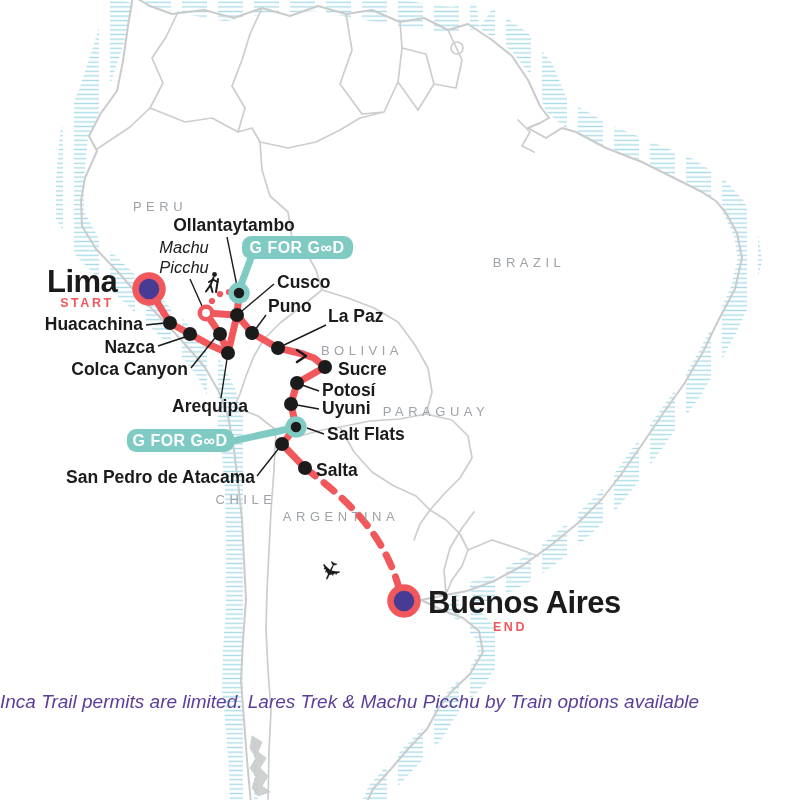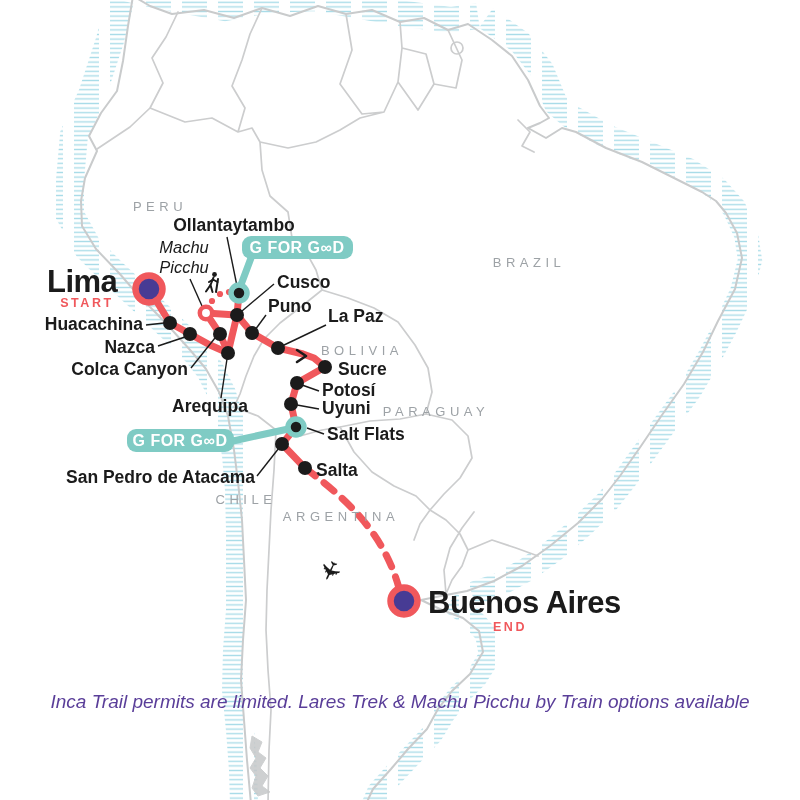--- a/index.html
+++ b/index.html
@@ -8,21 +8,21 @@
   svg{position:absolute;left:0;top:0;}
   .geo{fill:none;stroke:#c9cbcc;stroke-width:2;stroke-linejoin:round;stroke-linecap:round;}
   .geo-thin{fill:none;stroke:#cccdce;stroke-width:1.7;stroke-linejoin:round;stroke-linecap:round;}
   .fjord{fill:#c6c8c9;stroke:#c6c8c9;stroke-width:1;opacity:.85;}
   .lbl-city{font:700 17.5px "Liberation Sans", sans-serif;fill:#1b1b1b;}
   .lbl-major{font:800 31px "Liberation Sans", sans-serif;fill:#1b1b1b;letter-spacing:-.5px;}
   .lbl-italic{font:italic 500 16.5px "Liberation Sans", sans-serif;fill:#1b1b1b;}
   .lbl-tag{font:700 12.5px "Liberation Sans", sans-serif;letter-spacing:2.6px;}
   .lbl-country{font:500 13px "Liberation Sans", sans-serif;letter-spacing:4.5px;fill:#9da2a6;}
   .badge-text{font:700 16px "Liberation Sans", sans-serif;fill:#ffffff;letter-spacing:.5px;}
-  .caption{position:absolute;left:0;top:691px;width:800px;text-align:center;
+  .caption{position:absolute;left:0;top:691px;width:800px;text-align:left;
            font:italic 500 19px "Liberation Sans", sans-serif;color:#5a3e99;}
 </style>
 </head>
 <body>
 
 <div class="stage">
   <svg width="800" height="800" viewBox="0 0 800 800">
     <defs>
       <pattern id="hp" width="36" height="4.6" patternUnits="userSpaceOnUse">
         <line x1="2" y1="2.3" x2="27" y2="2.3" stroke="#a9dce8" stroke-width="1.4"></line>

